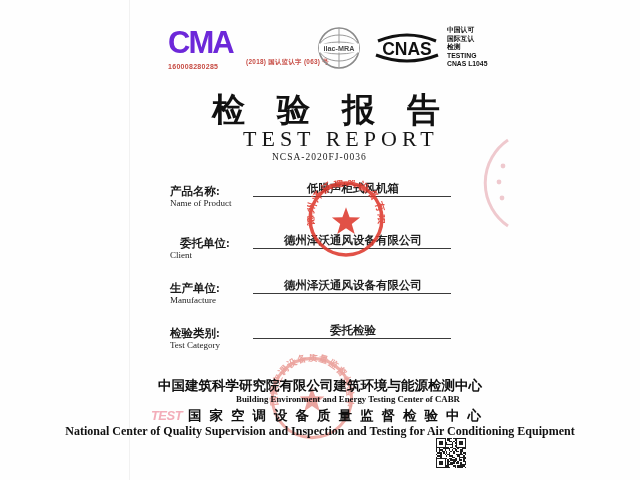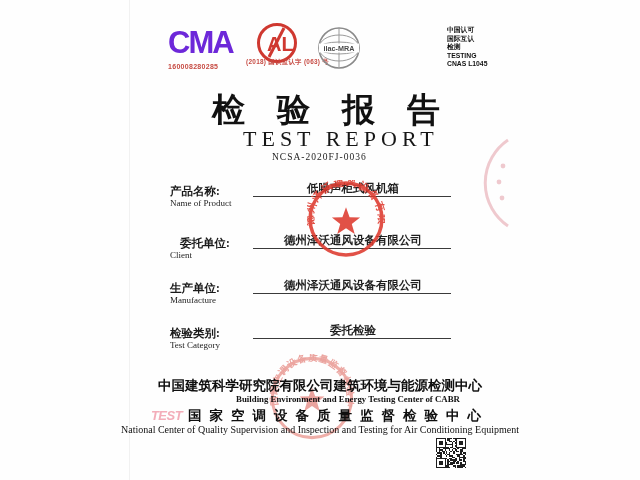--- a/index.html
+++ b/index.html
@@ -28,21 +28,21 @@
   .f-label-en{font-size:9px;color:#222;white-space:nowrap;}
   .f-line{height:1px;background:#3a3a3a;}
   .f-value{font-size:11.5px;font-weight:700;color:#1f1f1f;text-align:center;white-space:nowrap;}
 
   
   .foot1{font-family:"Liberation Sans",sans-serif;font-weight:900;font-size:13.5px;
          color:#0f0f0f;white-space:nowrap;}
   .foot-en{font-weight:700;font-size:8.8px;color:#101010;white-space:nowrap;}
   .foot2{font-family:"Liberation Sans",sans-serif;font-weight:900;font-size:13.5px;
          letter-spacing:8px;color:#0f0f0f;white-space:nowrap;}
-  .foot-en2{font-weight:400;font-size:10px;color:#101010;white-space:nowrap;}
+  .foot-en2{font-weight:700;font-size:12px;color:#101010;white-space:nowrap;}
   .ncsa{font-family:"Liberation Sans",sans-serif;font-weight:800;font-style:italic;
         font-size:13px;color:#f3adb9;letter-spacing:-.5px;margin-right:6px;}
 
   
   .qr{display:grid;grid-template-columns:repeat(21,1fr);grid-template-rows:repeat(21,1fr);
       width:30px;height:30px;}
   .qr i{display:block;}
   .qb{background:#1e1e1e;}
   .qw{background:#fff;}
 
@@ -53,40 +53,40 @@
 
 <div class="page">
 
   <div class="abs scanline"></div>
 
   <div class="abs" style="left:168px;top:26px;">
     <div class="cma-text">CMA</div>
   </div>
   <div class="abs logo-caption" style="left:168px;top:63px;">160008280285</div>
 
-  <div class="abs" style="left:254px;top:22px;">
-    <svg width="46" height="42" viewBox="0 0 46 42">
-      <circle cx="23" cy="21" r="18.5" fill="none" stroke="#cf3830" stroke-width="3"></circle>
-      <line x1="30" y1="6" x2="15" y2="35" stroke="#cf3830" stroke-width="3"></line>
-      <text x="13" y="29" font-family="Liberation Sans,sans-serif" font-size="20" font-weight="900" fill="#cf3830">AL</text>
-    </svg>
-  </div>
   <div class="abs logo-caption" style="left:246px;top:58px;font-size:6.4px;">(2018) 国认监认字 (063) 号</div>
 
   <div class="abs" style="left:316px;top:25px;">
     <svg width="46" height="46" viewBox="0 0 46 46">
       <circle cx="23" cy="23" r="20" fill="none" stroke="#8a8a8a" stroke-width="1.6"></circle>
       <ellipse cx="23" cy="23" rx="20" ry="13" fill="none" stroke="#9a9a9a" stroke-width="1"></ellipse>
       <ellipse cx="23" cy="23" rx="20" ry="6" fill="none" stroke="#9a9a9a" stroke-width="1"></ellipse>
       <line x1="23" y1="3" x2="23" y2="43" stroke="#9a9a9a" stroke-width="1"></line>
       <rect x="3" y="18.5" width="40" height="9" fill="#ffffff"></rect>
       <text x="23" y="25.6" text-anchor="middle" font-family="Liberation Sans,sans-serif" font-size="7.2" font-weight="700" fill="#4a4a4a">ilac-MRA</text>
     </svg>
   </div>
 
+  <div class="abs" style="left:372px;top:32px;">
+    <svg width="70" height="32" viewBox="0 0 70 32">
+      <path d="M 6,9 Q 35,-3 64,9" fill="none" stroke="#111" stroke-width="3"></path>
+      <path d="M 4,23 Q 35,35 66,23" fill="none" stroke="#111" stroke-width="3"></path>
+      <text x="35" y="22.5" text-anchor="middle" font-family="Liberation Sans,sans-serif" font-size="17.5" font-weight="900" fill="#101010">CNAS</text>
+    </svg>
+  </div>
 
   <div class="abs accred" style="left:447px;top:26px;">
     <div>中国认可</div>
     <div>国际互认</div>
     <div>检测</div>
     <div>TESTING</div>
     <div>CNAS L1045</div>
   </div>
 
   <div class="abs title-zh" style="left:212px;top:88px;">检验报告</div>

